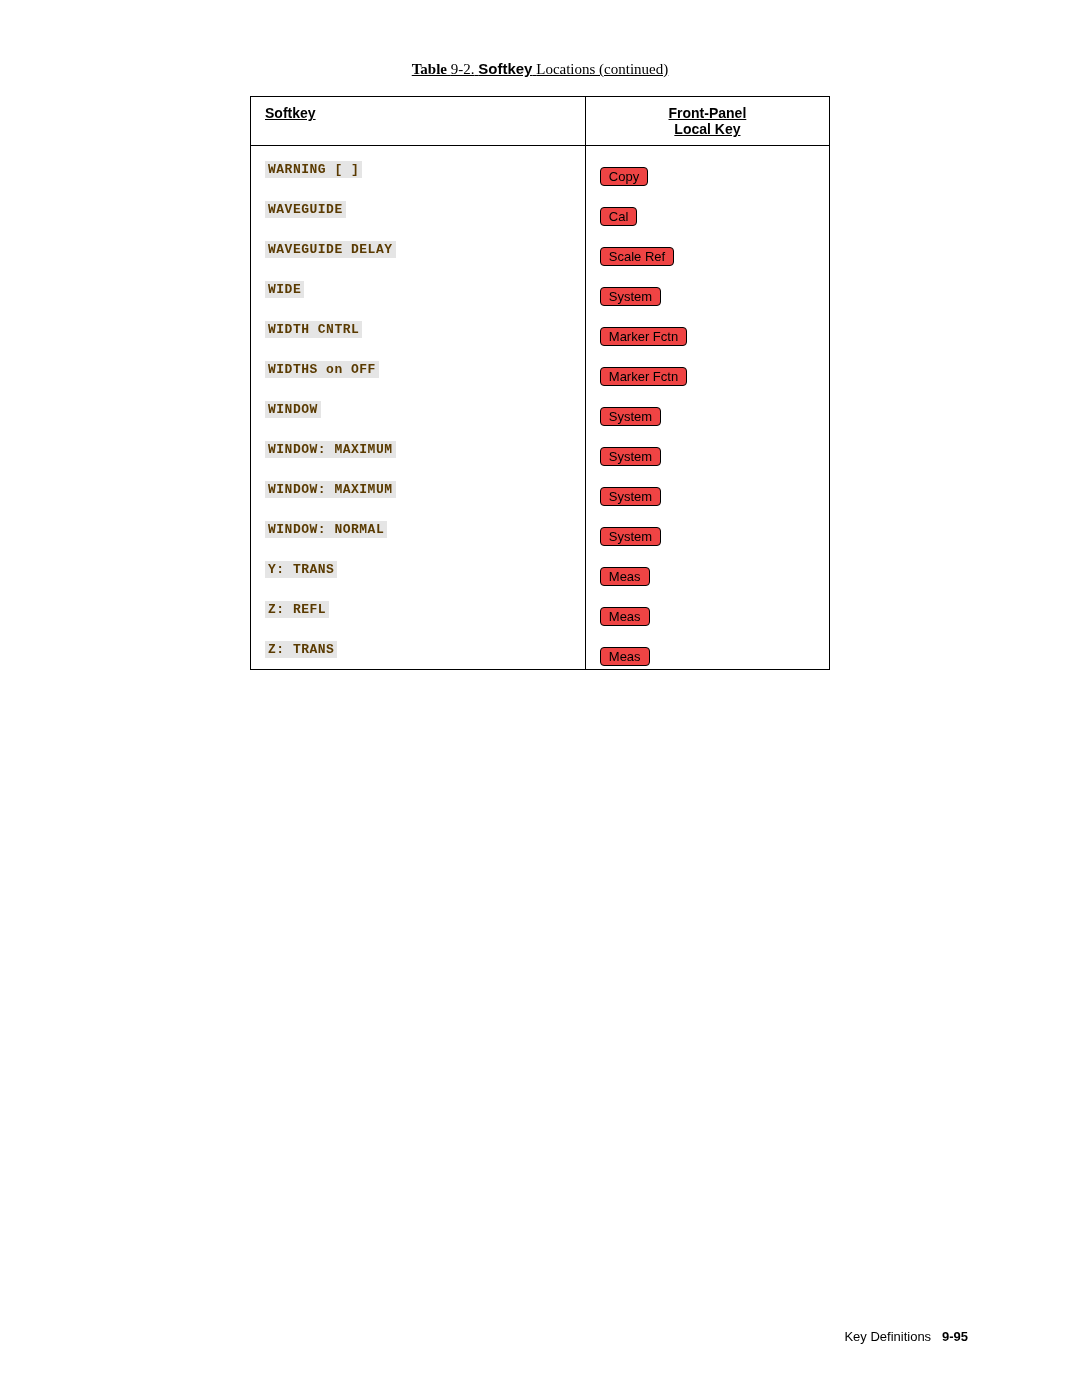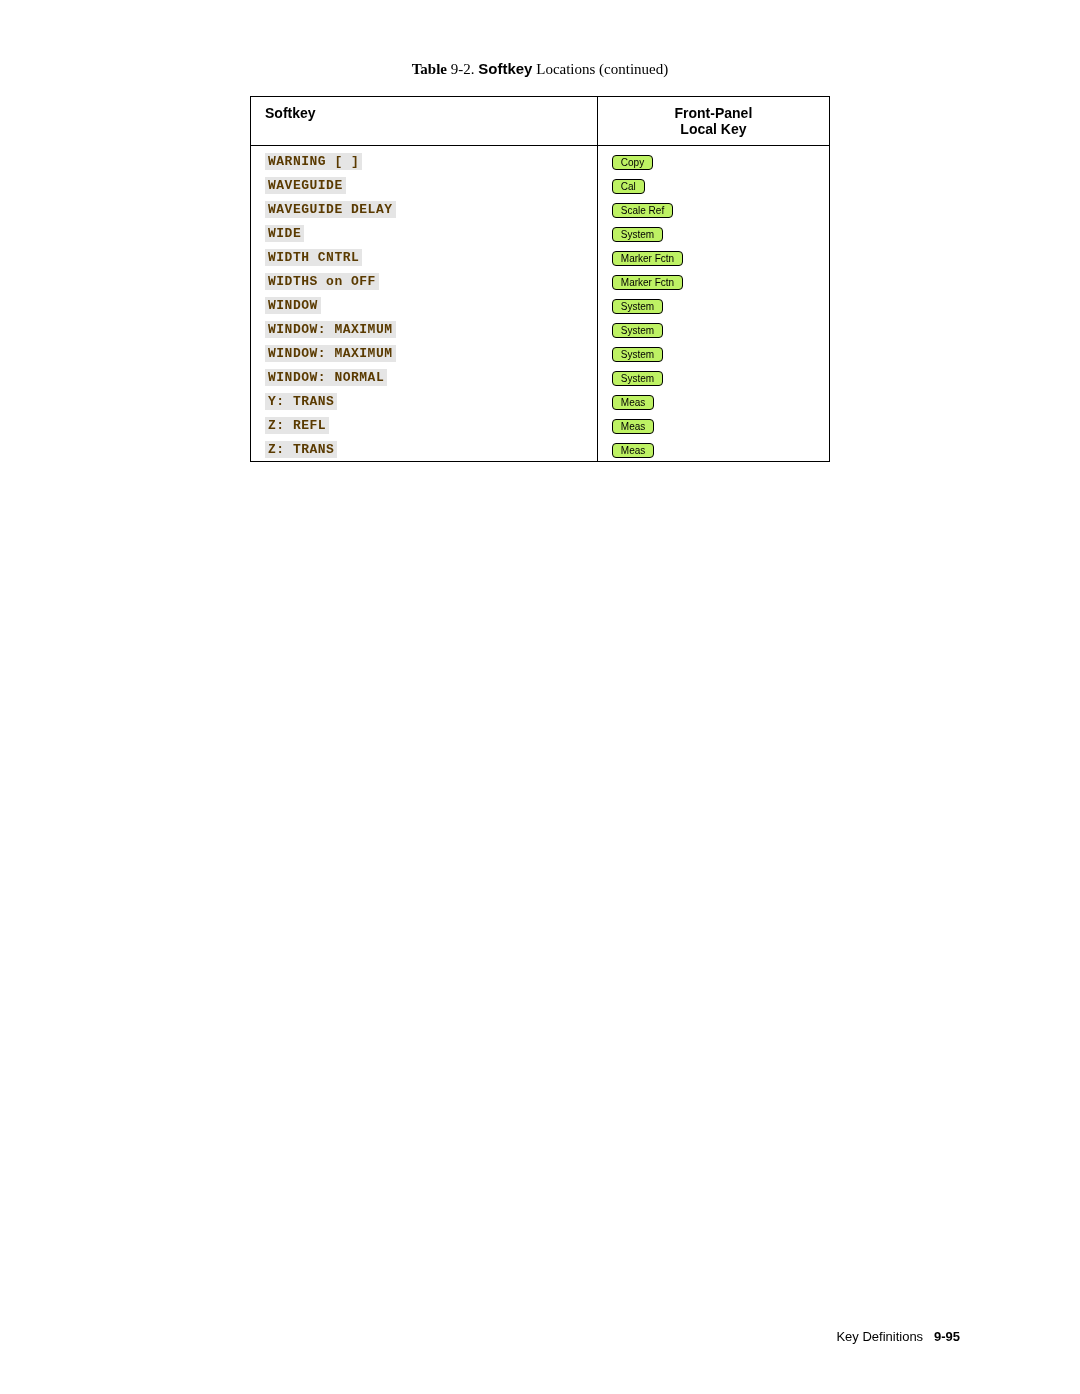--- a/index.html
+++ b/index.html
@@ -13,20 +13,21 @@
       font-family: Times New Roman, Times, serif;
       font-size: 15px;
       color: #000000;
       width: 1080px;
       min-height: 1394px;
       position: relative;
     }
 
     .page-container {
       padding: 60px 85px;
+      text-decoration: underline;
     }
 
     .table-title {
       text-align: center;
       margin-bottom: 18px;
       font-size: 15px;
     }
 
     .table-title .table-word {
       font-weight: bold;
@@ -88,29 +89,30 @@
       padding: 1px 3px;
       letter-spacing: 0.5px;
     }
 
     .key-button {
       display: inline-block;
       border: 1.5px solid #000;
       border-radius: 4px;
       padding: 1px 8px;
       font-family: Arial, sans-serif;
-      font-size: 10px;
+      font-size: 13px;
       font-weight: normal;
-      background: #bef264;
+      background: #ef4444;
+      margin-top: 15px;
     }
 
     .footer-text {
       position: absolute;
       bottom: 50px;
-      right: 120px;
+      right: 112px;
       font-size: 13px;
       font-family: Arial, sans-serif;
     }
 
     .footer-text .page-ref {
       font-weight: bold;
       color: #000;
     }
 
     .header-row th {

